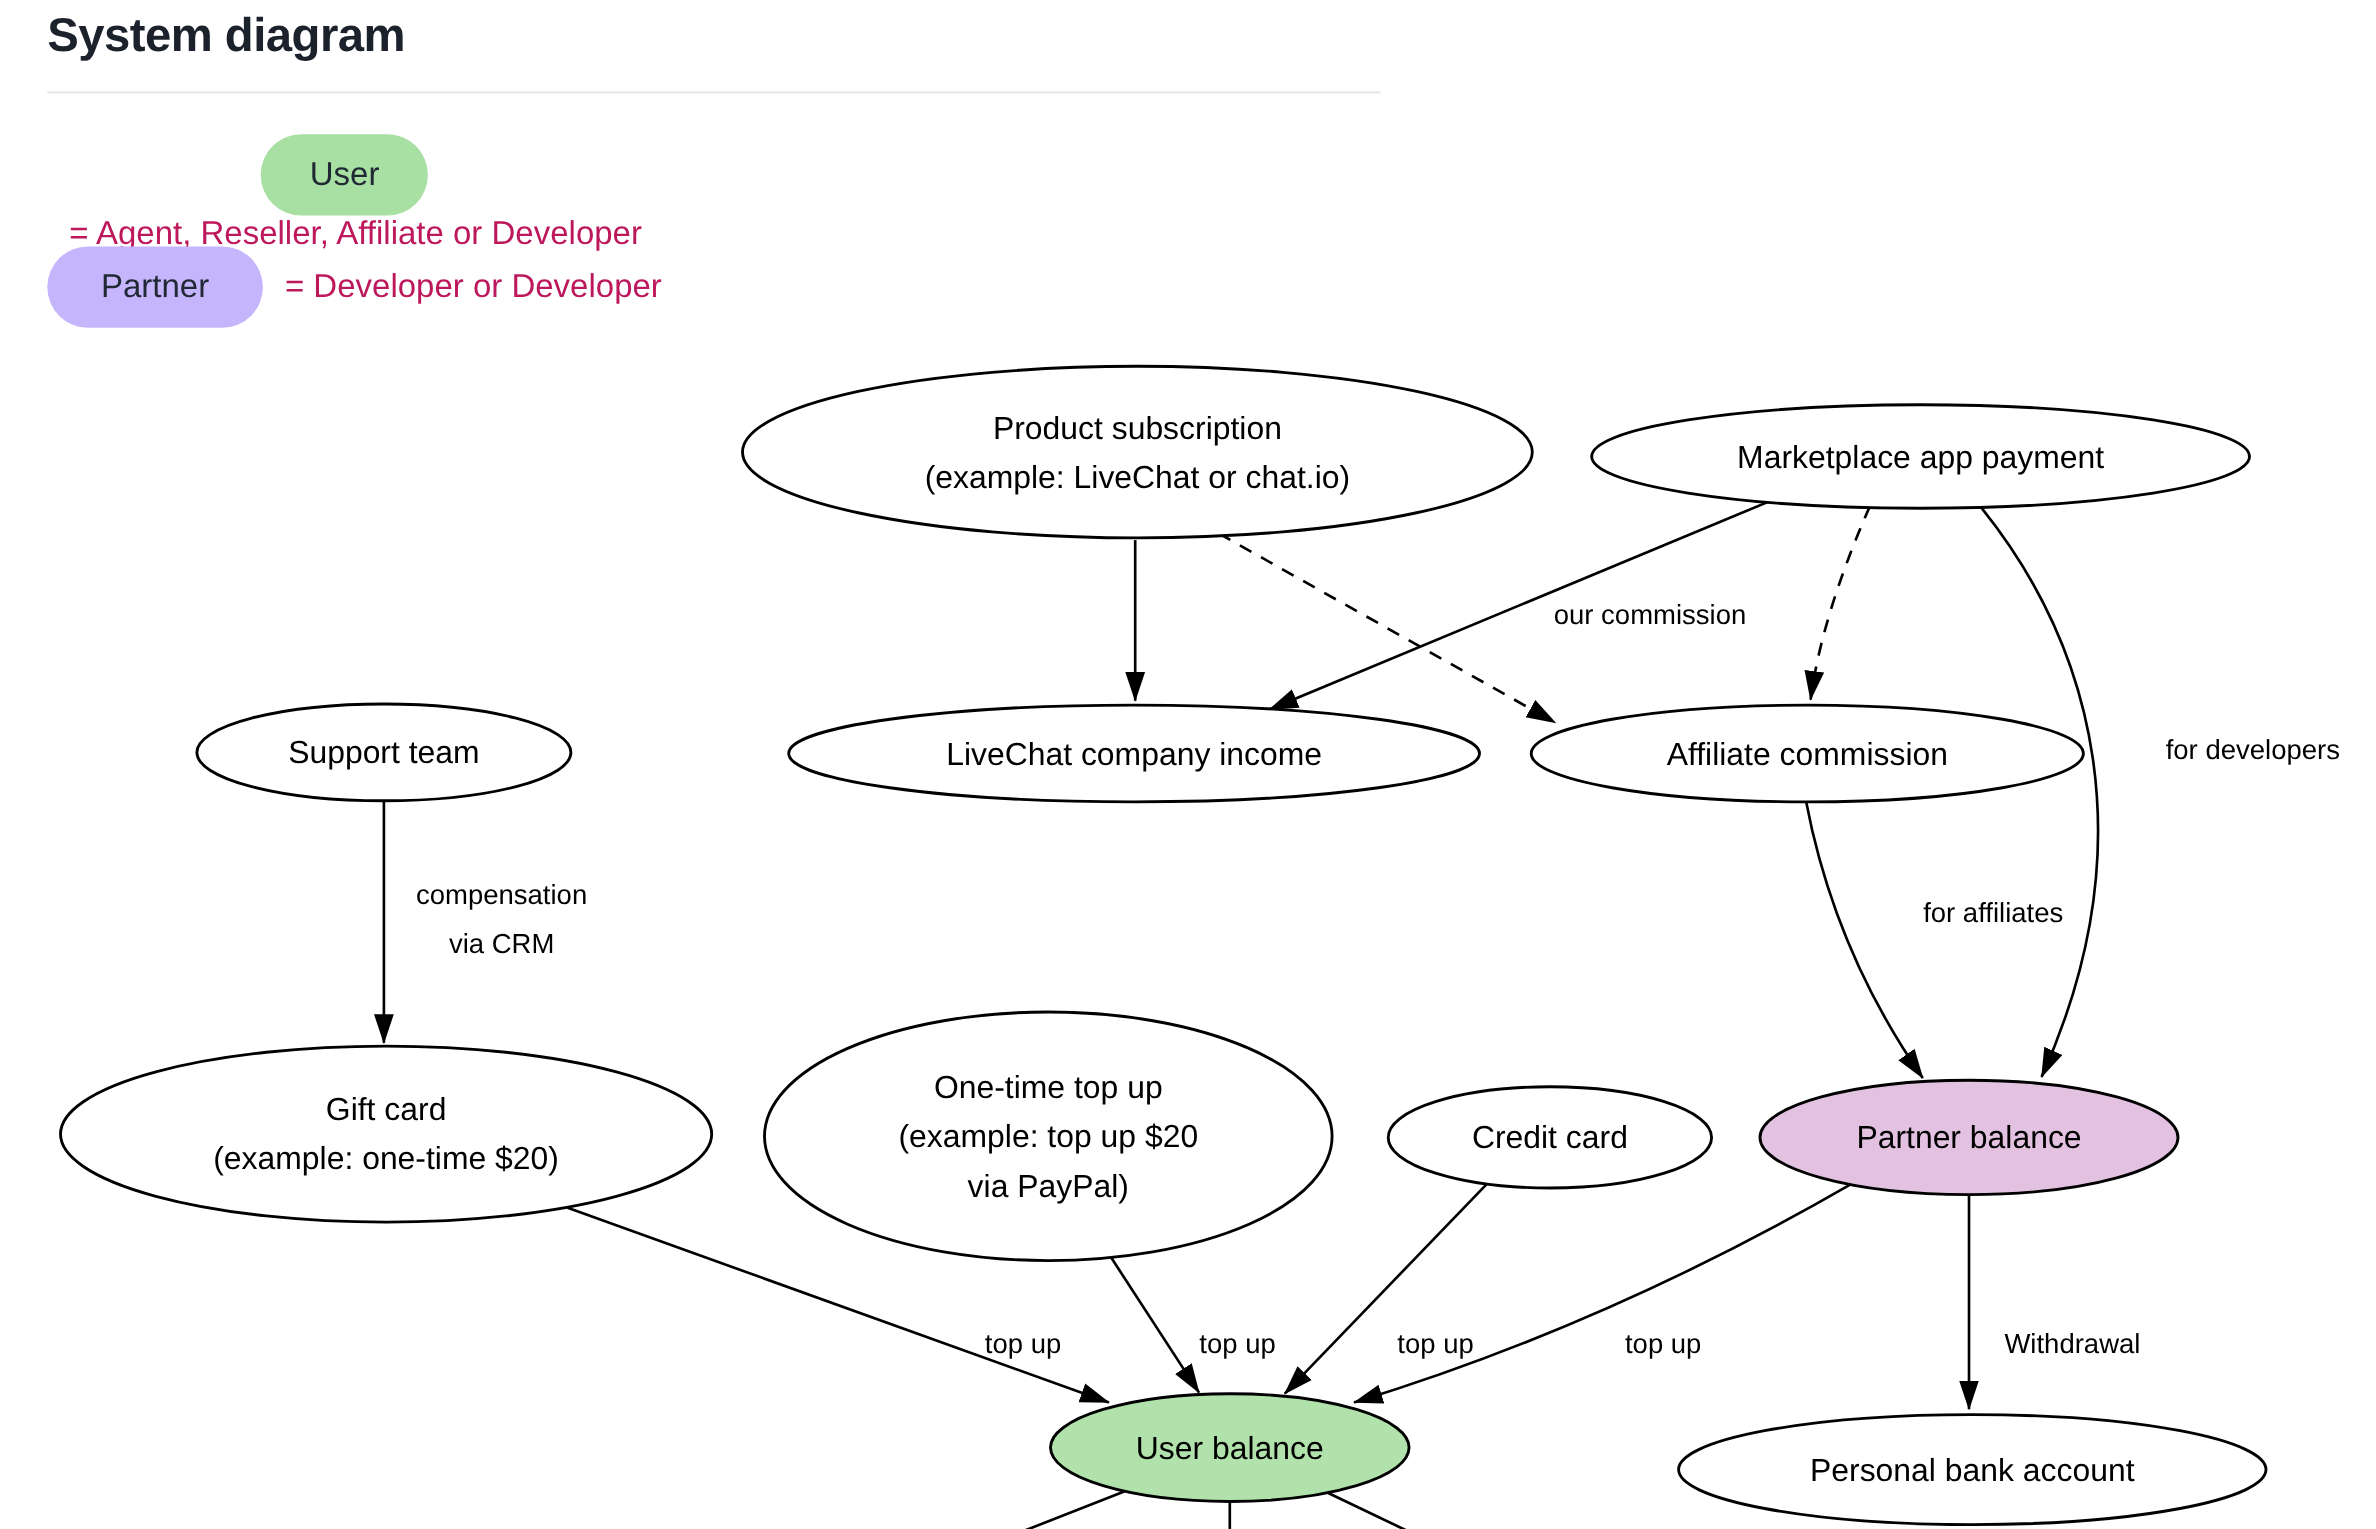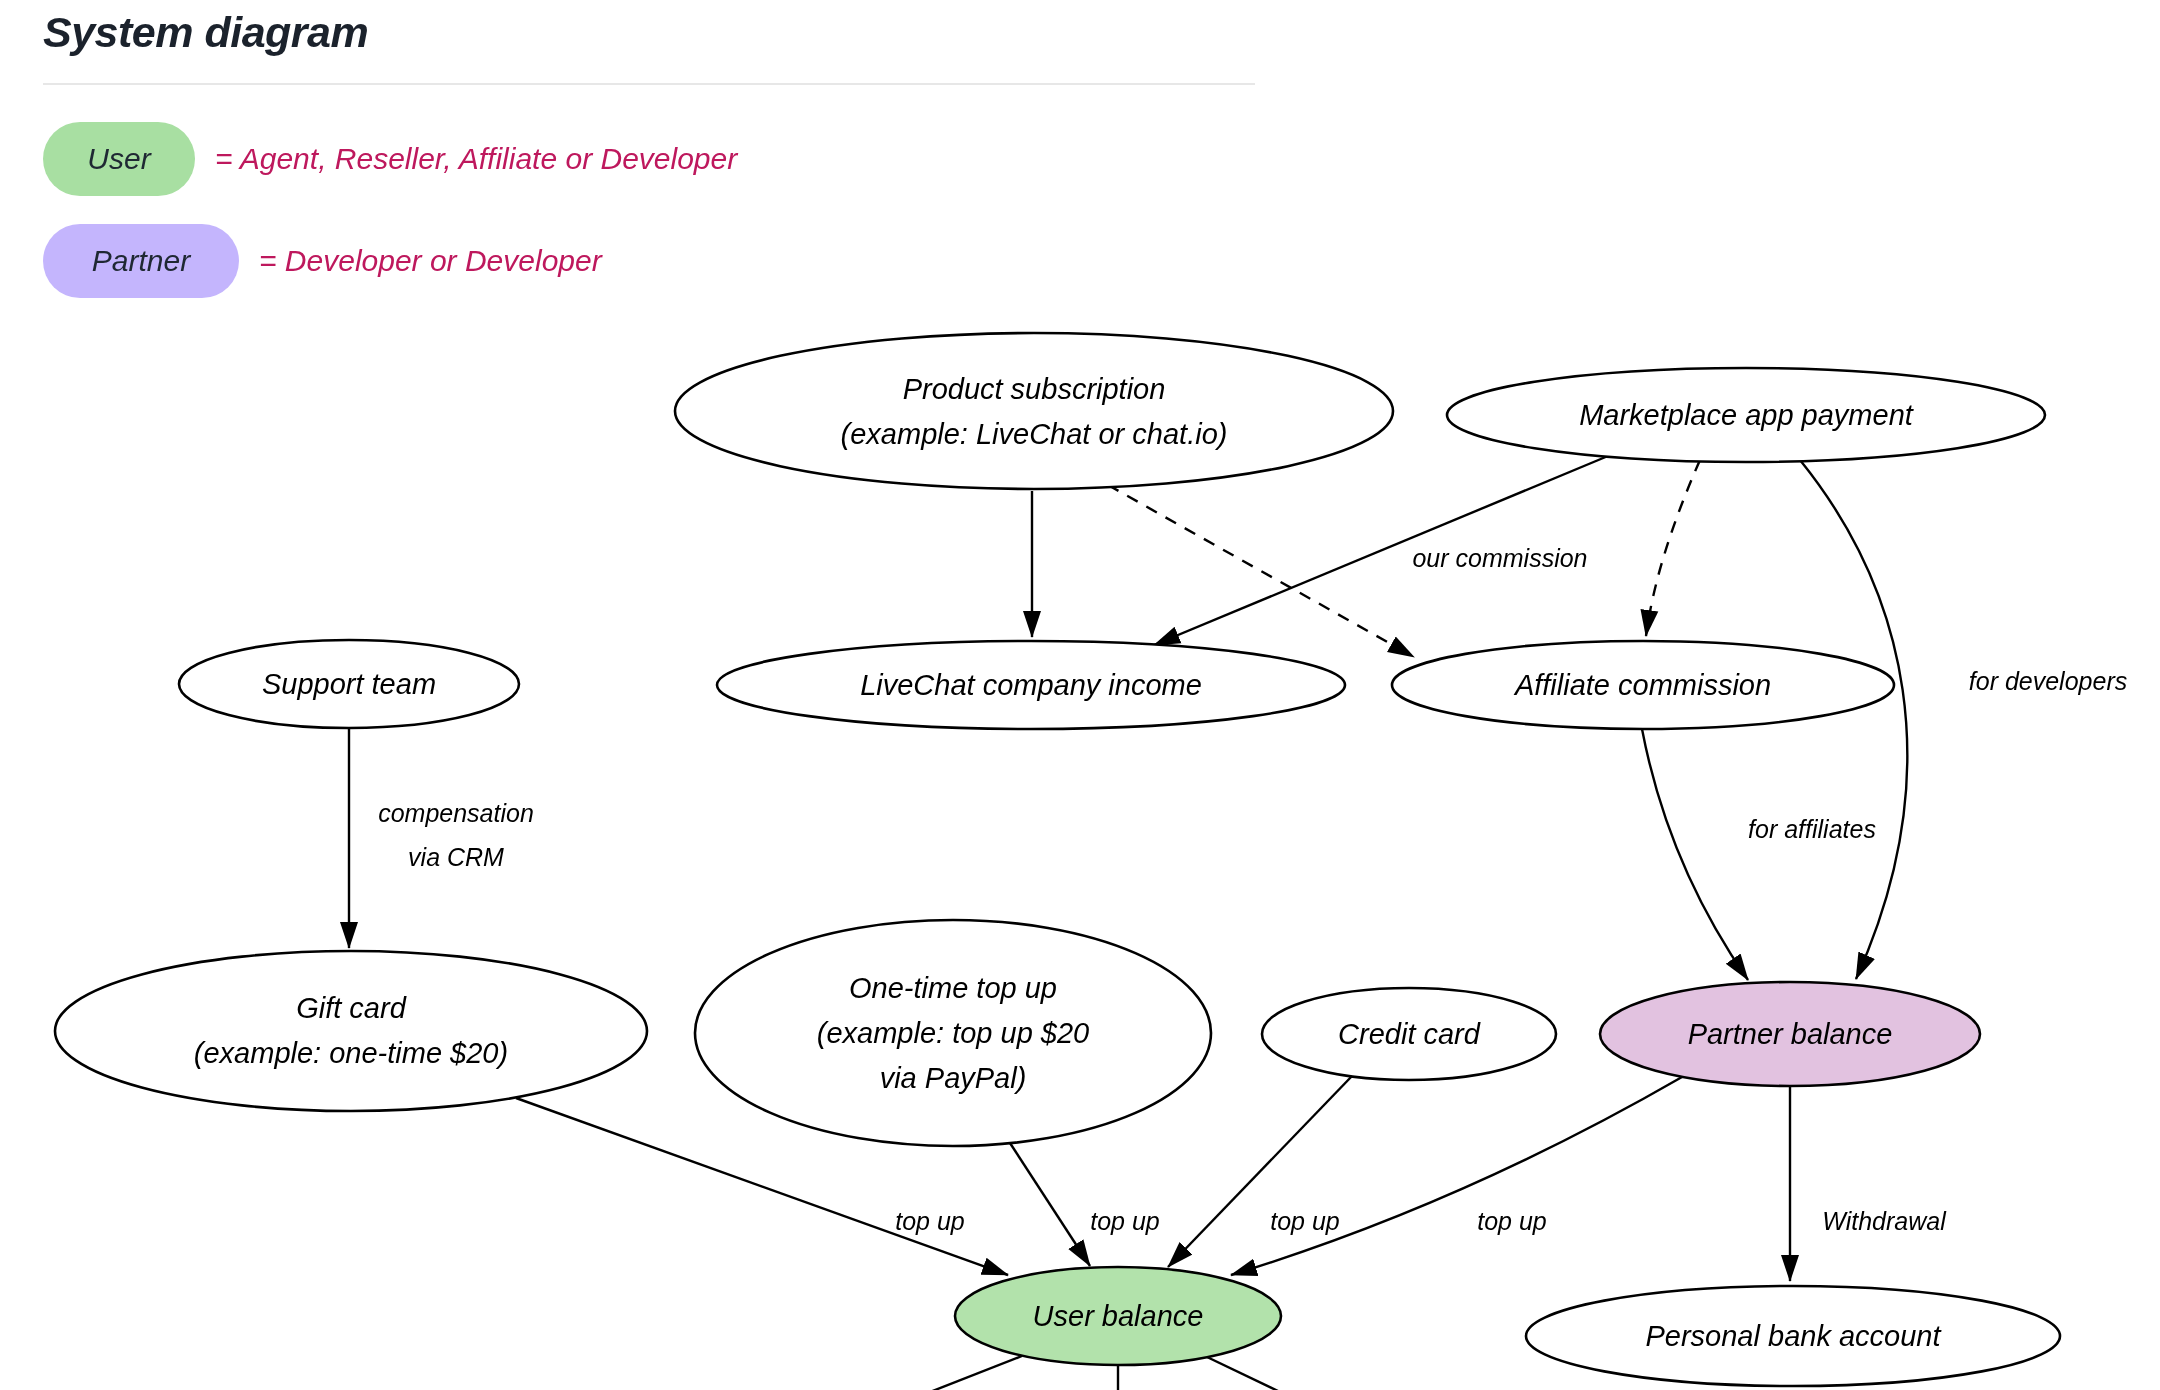--- a/index.html
+++ b/index.html
@@ -1,23 +1,23 @@
 <!DOCTYPE html>
 <html><head>
 <meta charset="utf-8">
 <style>
   html,body{margin:0;padding:0;background:#ffffff;}
   .page{position:relative;width:2160px;height:1390px;background:#ffffff;overflow:hidden;
-        font-family:"Liberation Sans",sans-serif;font-style:italic;}
+        font-family:"Liberation Sans",sans-serif;}
   .page-title{position:absolute;left:43px;top:8px;margin:0;font-size:43px;font-weight:700;
         color:#1b222c;letter-spacing:-0.5px;}
   .title-divider{position:absolute;left:43px;top:83px;width:1212px;height:0;
         border-top:2px solid #e7e7e7;}
   .legend-row{position:absolute;left:43px;display:flex;align-items:center;}
-  .legend-row.row-user{top:122px;}
+  .legend-row.row-user{top:122px;flex-direction:column;}
   .legend-row.row-partner{top:224px;}
   .pill{display:inline-flex;align-items:center;justify-content:center;height:74px;
         border-radius:37px;font-size:30px;color:#1f2833;padding:0 40px;box-sizing:border-box;}
   .pill-green{background:#a8dfa2;min-width:152px;}
   .pill-pink{background:#c4b5fd;min-width:196px;}
   .legend-desc{font-size:30px;color:#be185d;margin-left:20px;white-space:nowrap;}
   svg.diagram{position:absolute;left:0;top:0;width:2160px;height:1390px;}
   .node-ellipse{fill:#ffffff;stroke:#000000;stroke-width:2.6;}
   .node-ellipse.green{fill:#b2e2ab;}
   .node-ellipse.pink{fill:#e2c2e0;}

